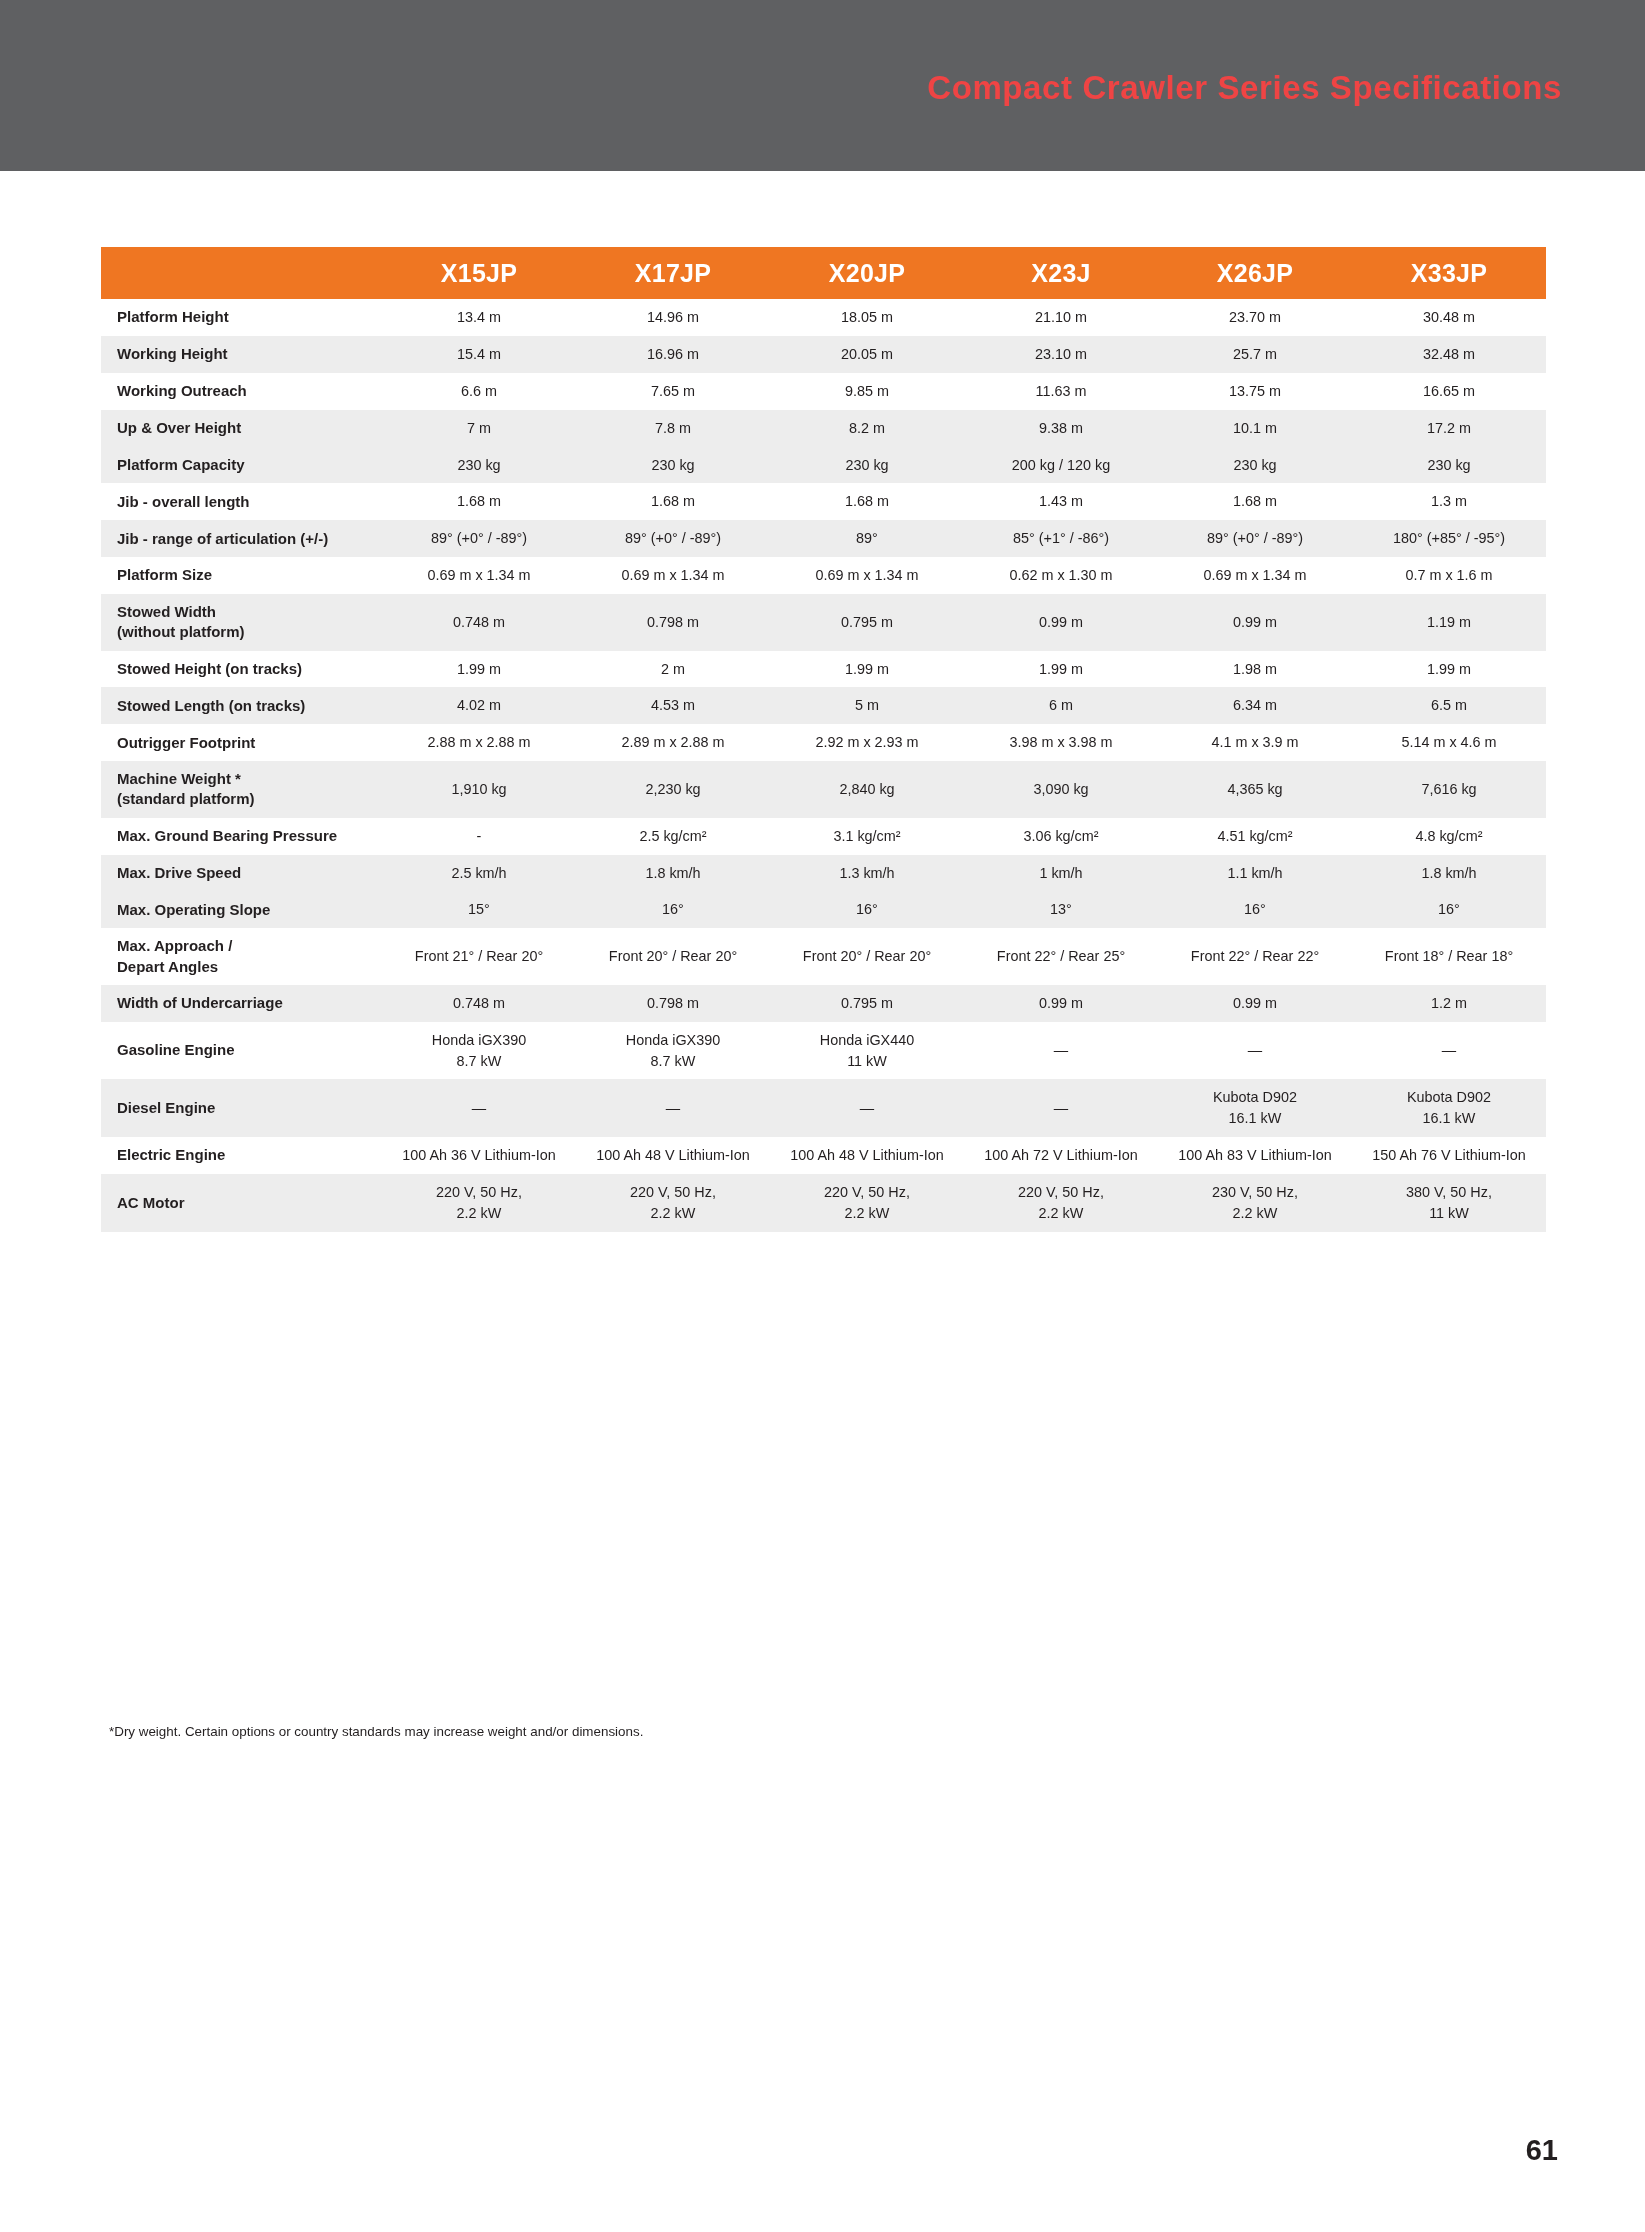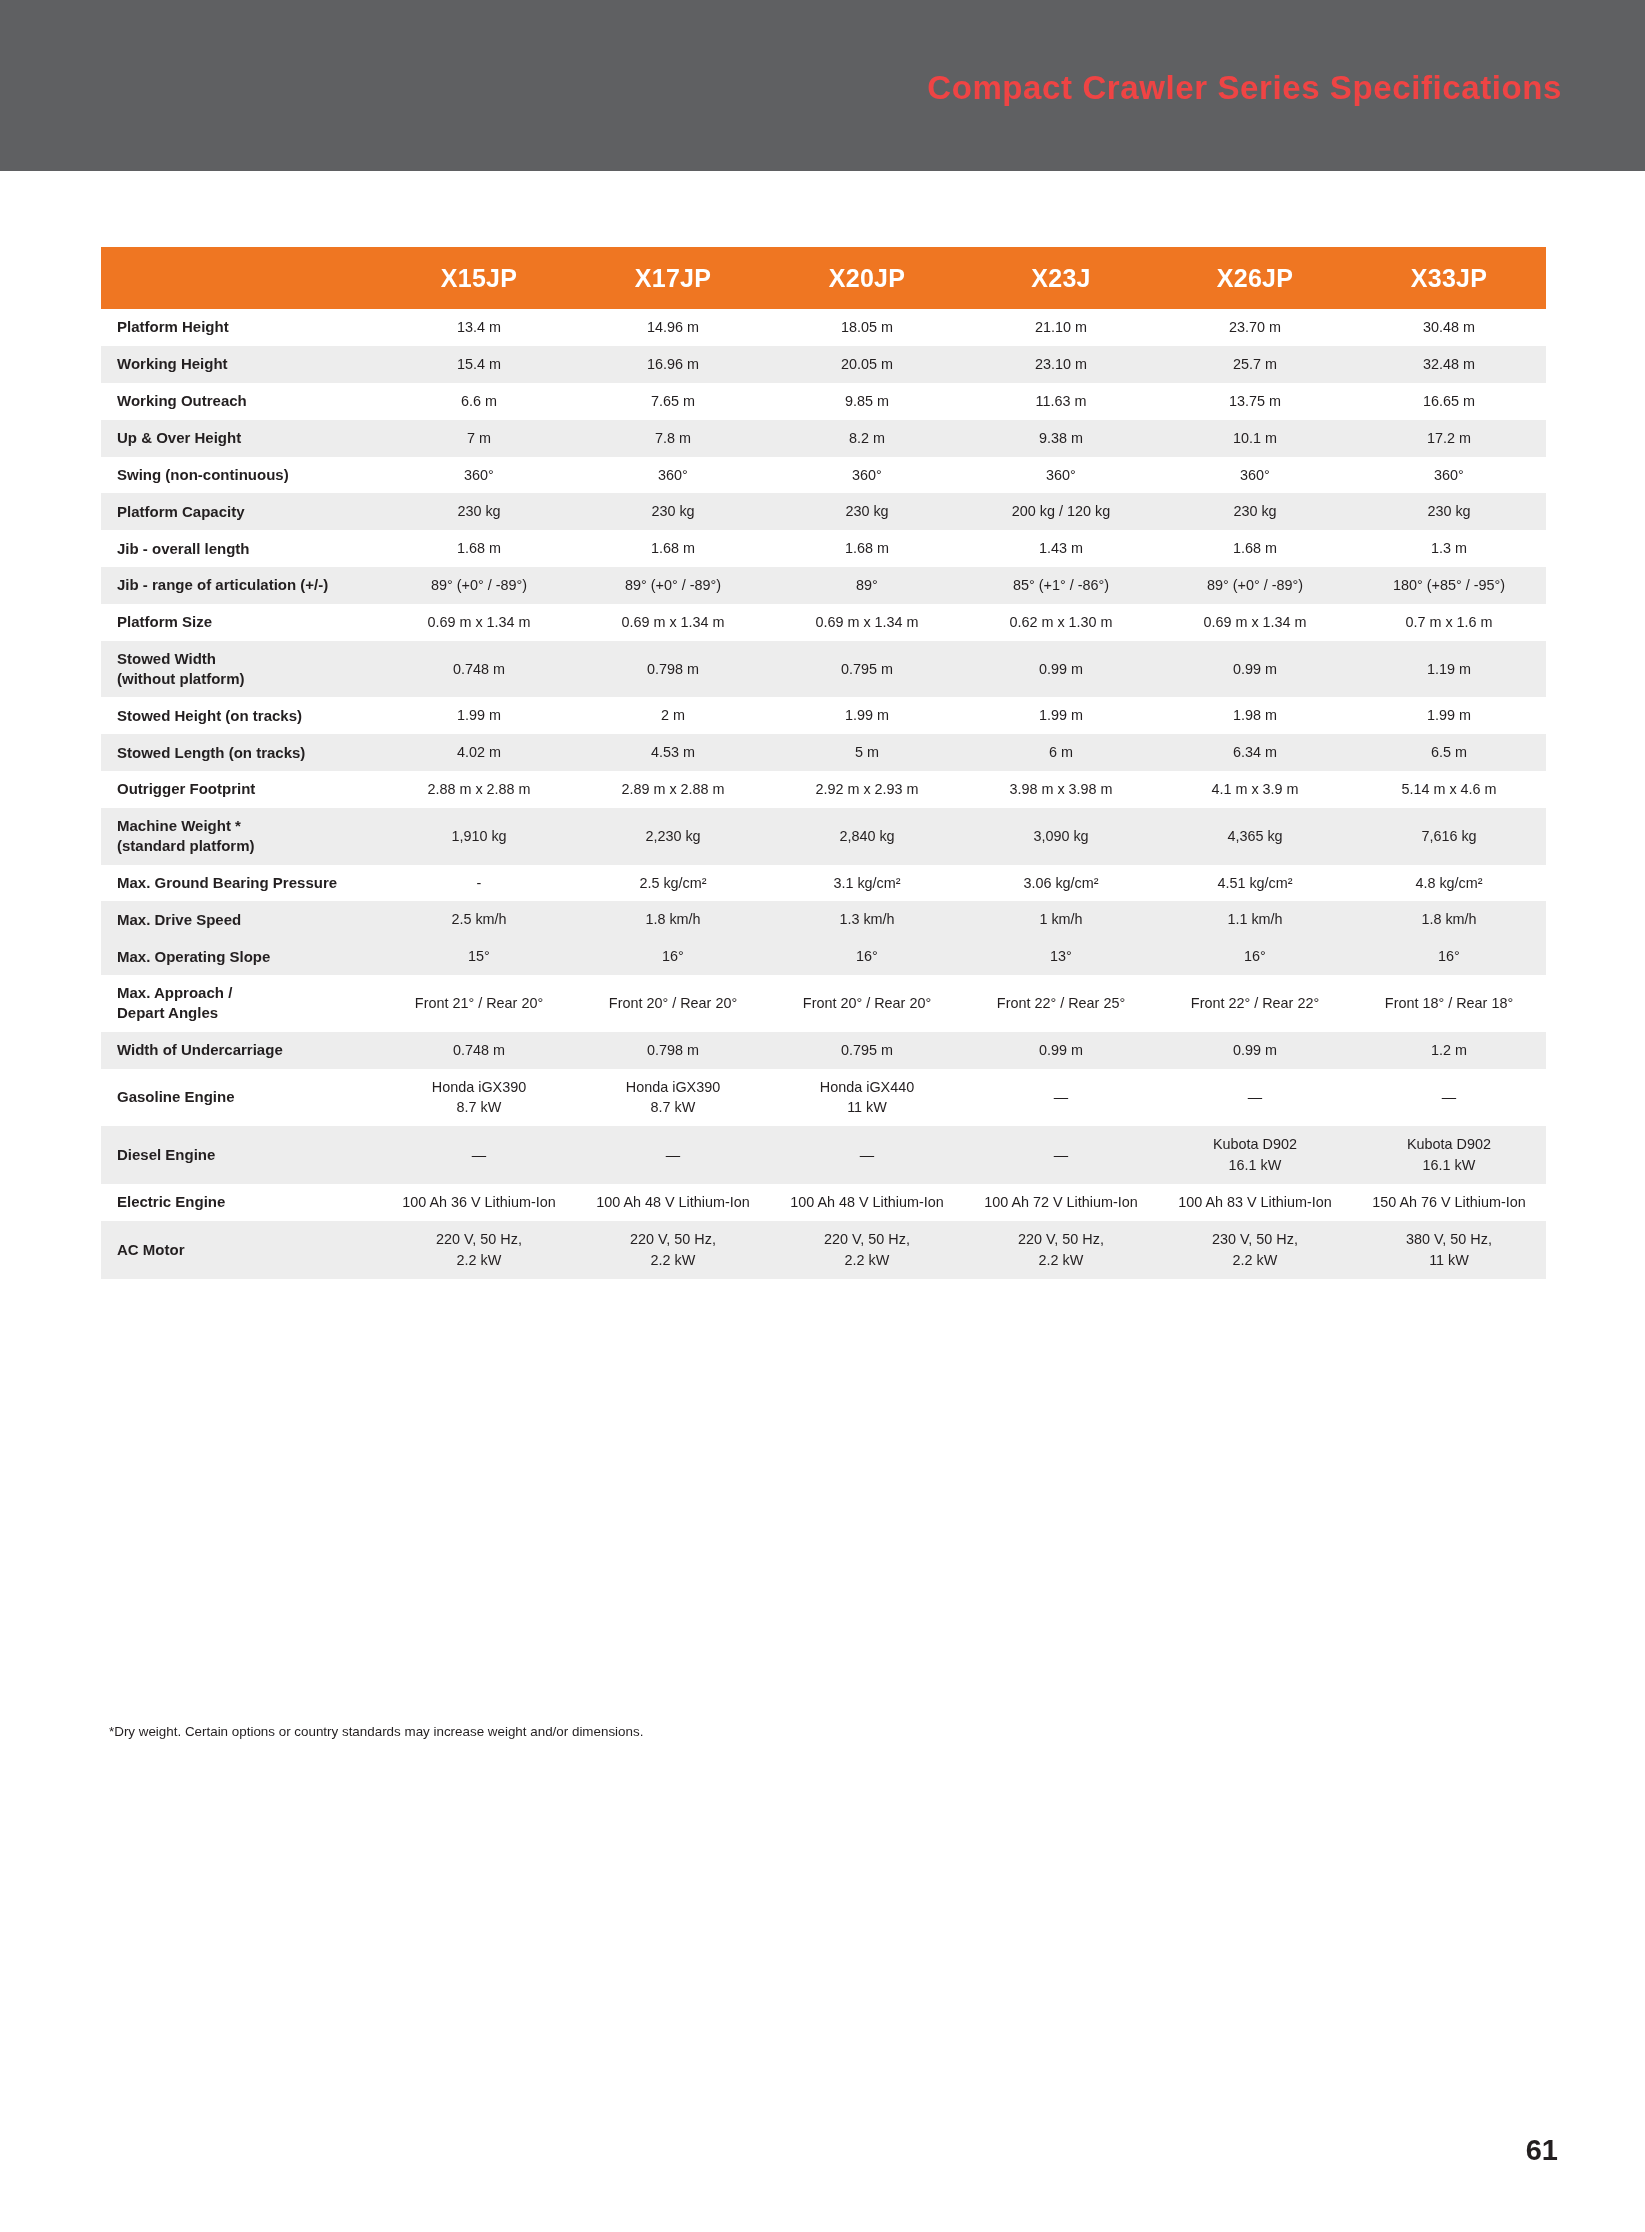--- a/index.html
+++ b/index.html
@@ -51,21 +51,21 @@
   }
   table.spec col.c-label { width: 281px; }
   table.spec col.c-val { width: 194px; }
 
   table.spec thead th {
     background: #ef7622;
     color: #ffffff;
     font-size: 25px;
     font-weight: bold;
     letter-spacing: 0.3px;
-    height: 62px;
+    height: 52px;
     vertical-align: middle;
     text-align: center;
     padding: 0;
   }
   table.spec thead th.lbl-head {
     background: #ef7622;
   }
 
   table.spec tbody td {
     font-size: 14.4px;
@@ -228,43 +228,20 @@
           <td class="cell-lines">
             <span>9.38 m</span>
           </td>
           <td class="cell-lines">
             <span>10.1 m</span>
           </td>
           <td class="cell-lines">
             <span>17.2 m</span>
           </td>
         </tr>
-        <tr>
-          <td class="lbl cell-lines">
-            <span>Swing (non-continuous)</span>
-          </td>
-          <td class="cell-lines">
-            <span>360°</span>
-          </td>
-          <td class="cell-lines">
-            <span>360°</span>
-          </td>
-          <td class="cell-lines">
-            <span>360°</span>
-          </td>
-          <td class="cell-lines">
-            <span>360°</span>
-          </td>
-          <td class="cell-lines">
-            <span>360°</span>
-          </td>
-          <td class="cell-lines">
-            <span>360°</span>
-          </td>
-        </tr>
         <tr class="alt">
           <td class="lbl cell-lines">
             <span>Platform Capacity</span>
           </td>
           <td class="cell-lines">
             <span>230 kg</span>
           </td>
           <td class="cell-lines">
             <span>230 kg</span>
           </td>

